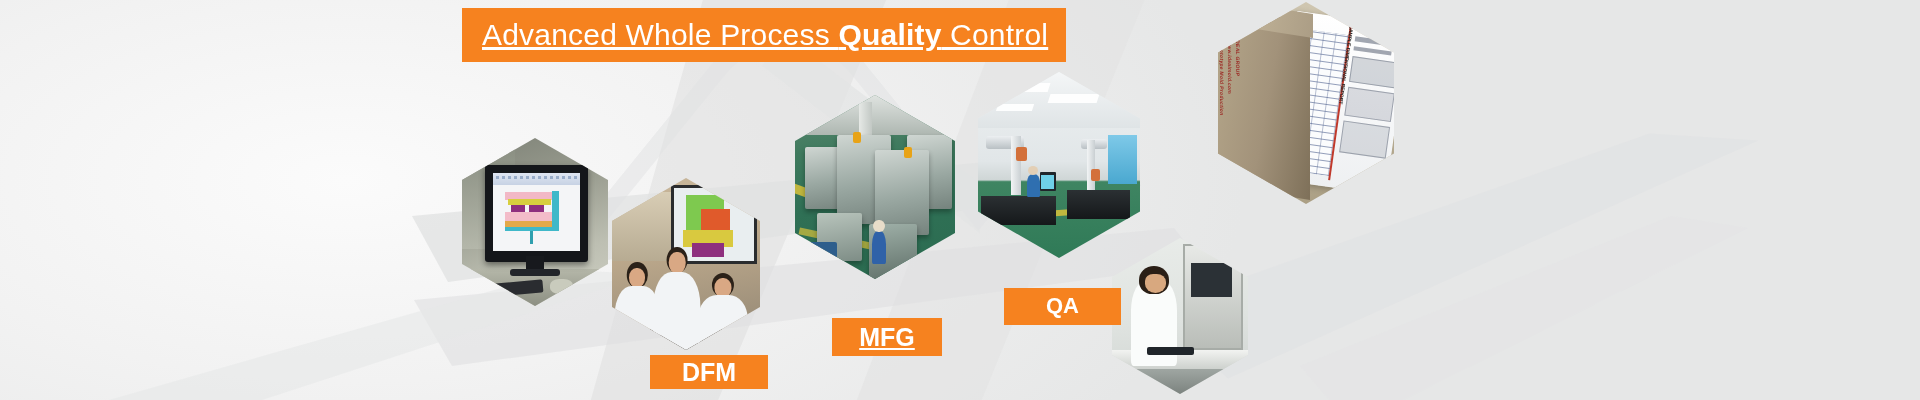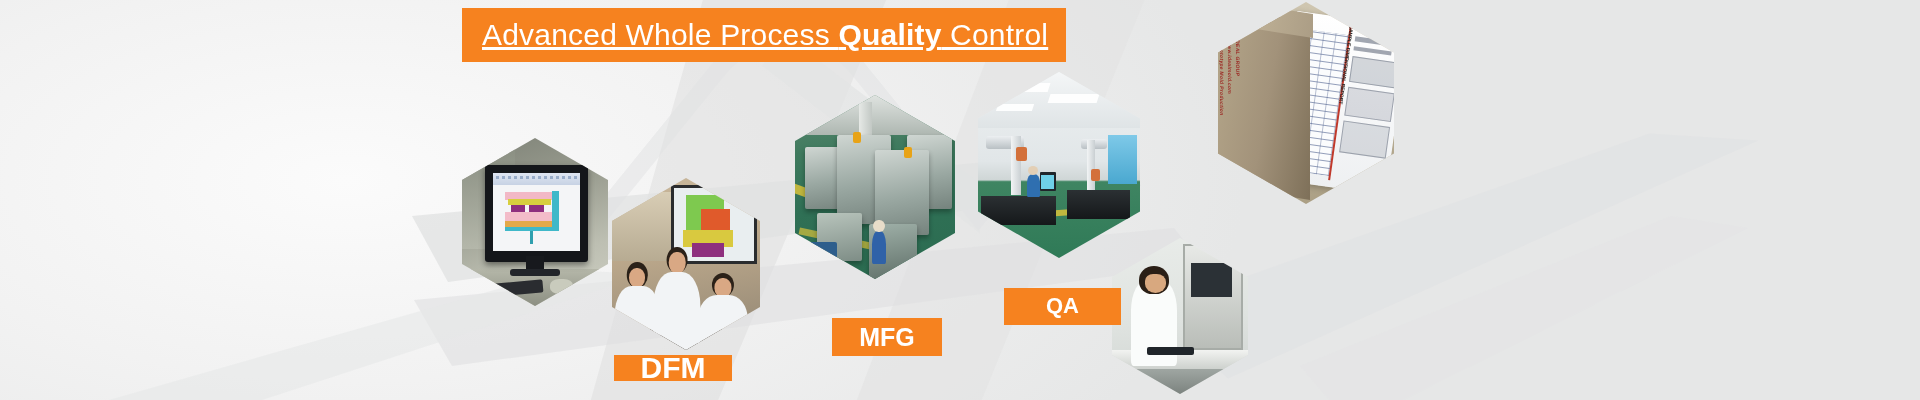--- a/index.html
+++ b/index.html
@@ -239,22 +239,22 @@
   .x-title{position:absolute;left:52%;top:4%;font-size:5px;color:#222;font-weight:700;transform:rotate(90deg);transform-origin:left top;white-space:nowrap;}
 
   
   .lbl{
     position:absolute;background:#f6821f;color:#fff;
     font-weight:700;display:flex;align-items:center;justify-content:center;
     text-align:center;line-height:1.12;box-sizing:border-box;
     white-space:pre-line;z-index:20;
   }
   .lbl-design{left:476px;top:316px;width:122px;height:40px;font-size:25px;}
-  .lbl-dfm   {left:614px;top:355px;width:118px;height:26px;font-size:30px;}
-  .lbl-mfg   {left:832px;top:318px;width:110px;height:38px;font-size:25px;}
+  .lbl-dfm   {left:650px;top:355px;width:118px;height:34px;font-size:25px;}
+  .lbl-mfg   {left:832px;top:318px;width:110px;height:38px;font-size:25px;text-decoration:underline;}
   .lbl-qa    {left:992px;top:288px;width:117px;height:37px;font-size:22px;margin-left:12px;}
   .lbl-del   {left:1262px;top:248px;width:164px;height:54px;font-size:19px;padding:4px 6px;}
 </style>
 </head>
 <body>
 
 <div class="banner">
 
   <div class="swoosh sw-a"></div>
   <div class="swoosh sw-b"></div>

